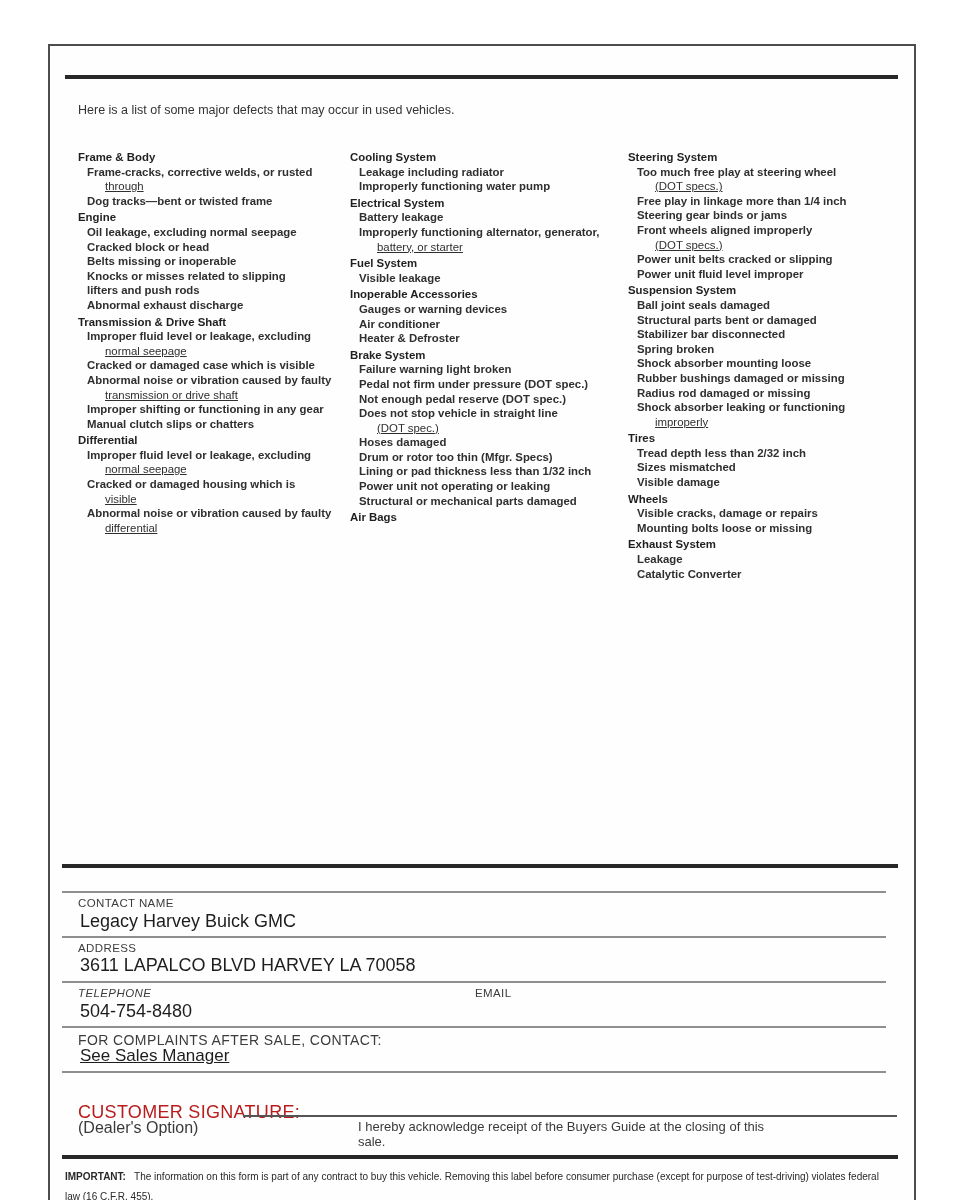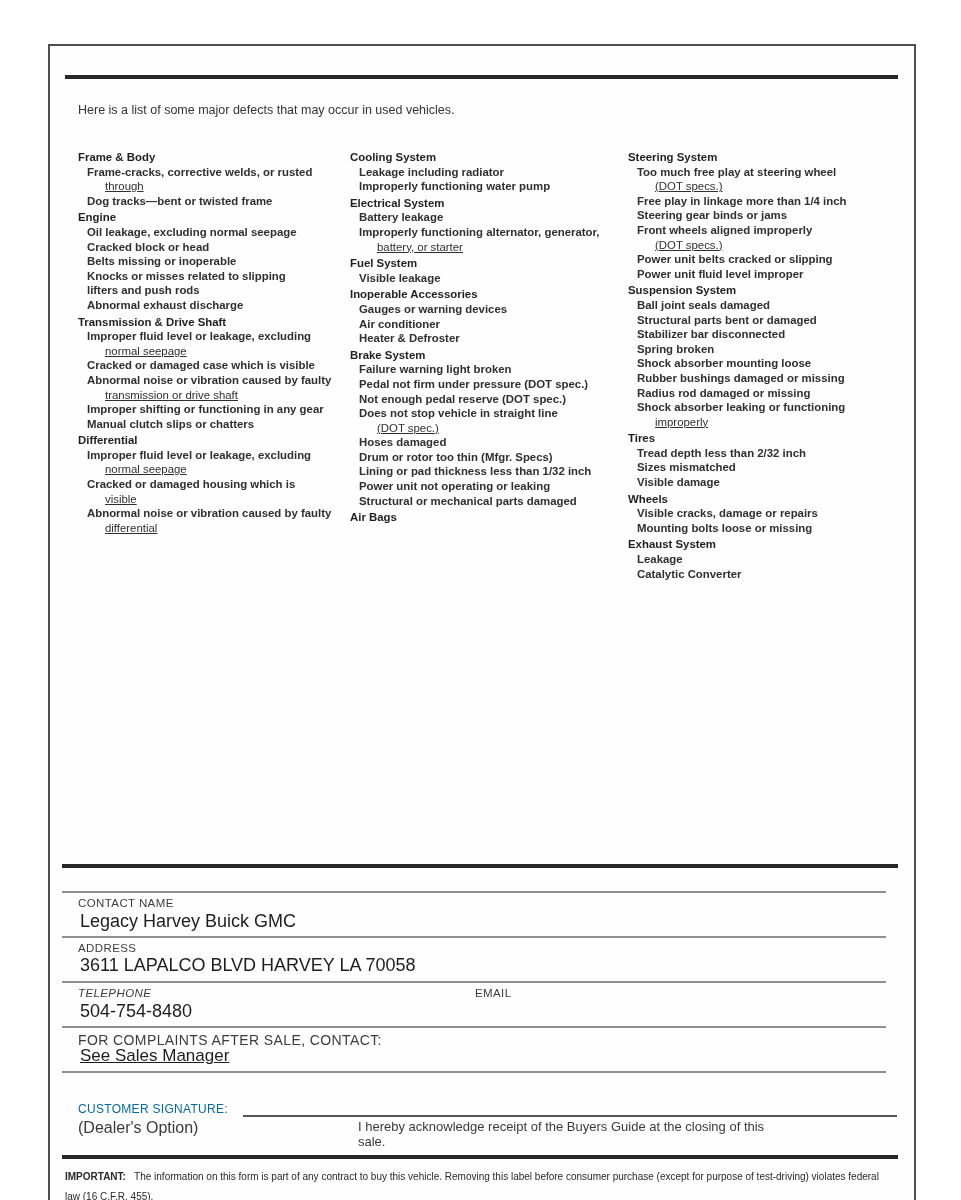--- a/index.html
+++ b/index.html
@@ -69,23 +69,23 @@
   }
   .field-value {
     position: absolute;
     left: 80px;
     font-size: 18px;
     color: #1d1d1d;
   }
   .sig-label {
     position: absolute;
     left: 78px;
-    font-size: 12px;
+    font-size: 18px;
     letter-spacing: 0.3px;
-    color: #0369a1;
+    color: #b91c1c;
   }
   .small-note {
     position: absolute;
     font-size: 13px;
     color: #3a3a3a;
   }
   #important {
     position: absolute;
     left: 65px; top: 1152px;
     width: 814px;

